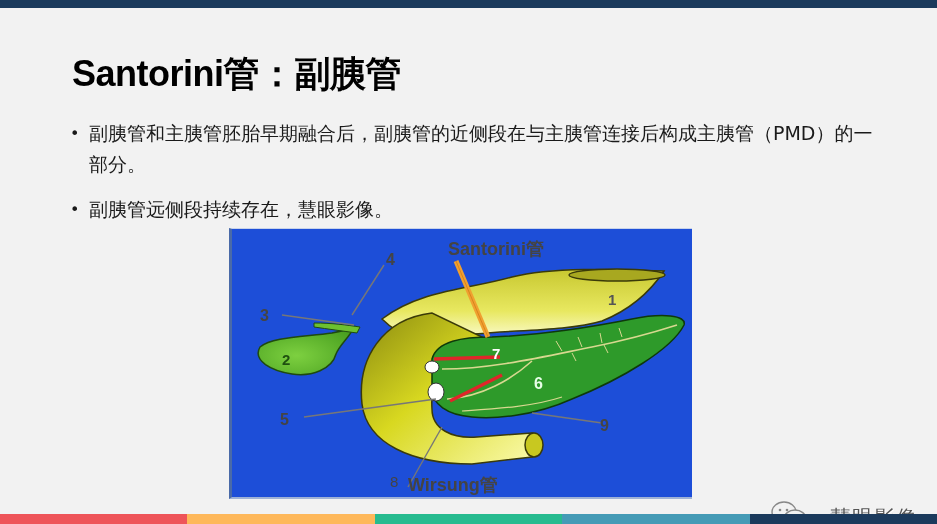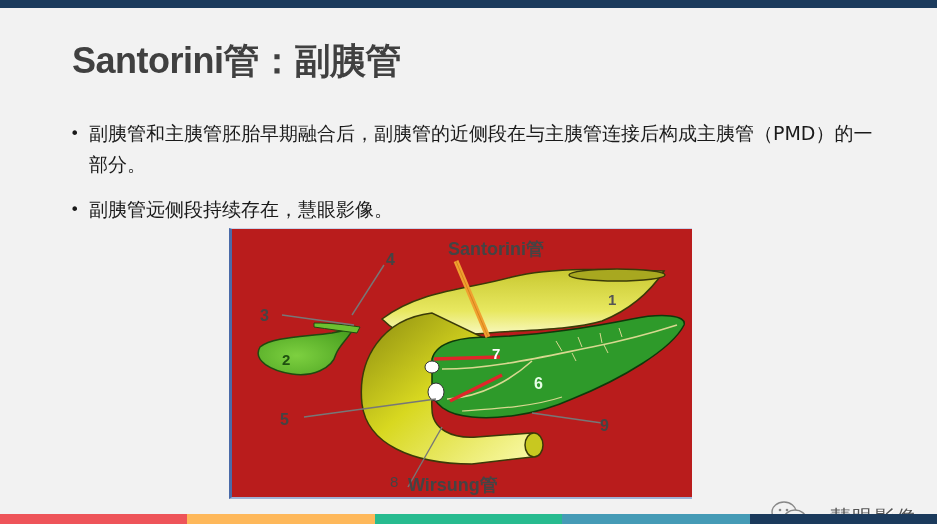--- a/index.html
+++ b/index.html
@@ -7,42 +7,42 @@
     body {
       position: relative;
       background: #f2f2f2;
       font-family: "DejaVu Sans", "Liberation Sans", sans-serif;
     }
     .top-bar {
       position: absolute; left: 0; top: 0; width: 937px; height: 8px;
       background: #1b3a5c;
     }
     .title {
-      position: absolute; left: 72px; top: 38px;
+      position: absolute; left: 72px; top: 51px;
       font-family: "Liberation Sans", "DejaVu Sans", sans-serif;
       font-weight: bold; font-size: 36px; line-height: 46px;
-      color: #404040; letter-spacing: -0.5px;
+      color: #000000; letter-spacing: -0.5px;
       white-space: nowrap;
     }
     .bullets {
       position: absolute; left: 70px; top: 118px; width: 810px;
       list-style: none;
     }
     .bullet {
       position: relative; padding-left: 19px;
       font-size: 19px; line-height: 31px; color: #1a1a1a;
       margin-bottom: 14px;
     }
     .bullet-dot {
       position: absolute; left: 0; top: 0;
       font-size: 16px; line-height: 31px; color: #1a1a1a;
     }
     .figure {
       position: absolute; left: 229px; top: 228px; width: 463px; height: 271px;
-      background: #b91c1c;
+      background: #1d4ed8;
       border-left: 3px solid #4a6aa8;
       border-bottom: 2px solid #9fb2d6;
       border-top: 1px solid #c8d3ea;
       overflow: hidden;
     }
     .figure svg { display: block; }
     .watermark {
       position: absolute; left: 770px; top: 466px; height: 32px;
       display: flex; align-items: center; gap: 20px; margin-top: 36px;
     }

